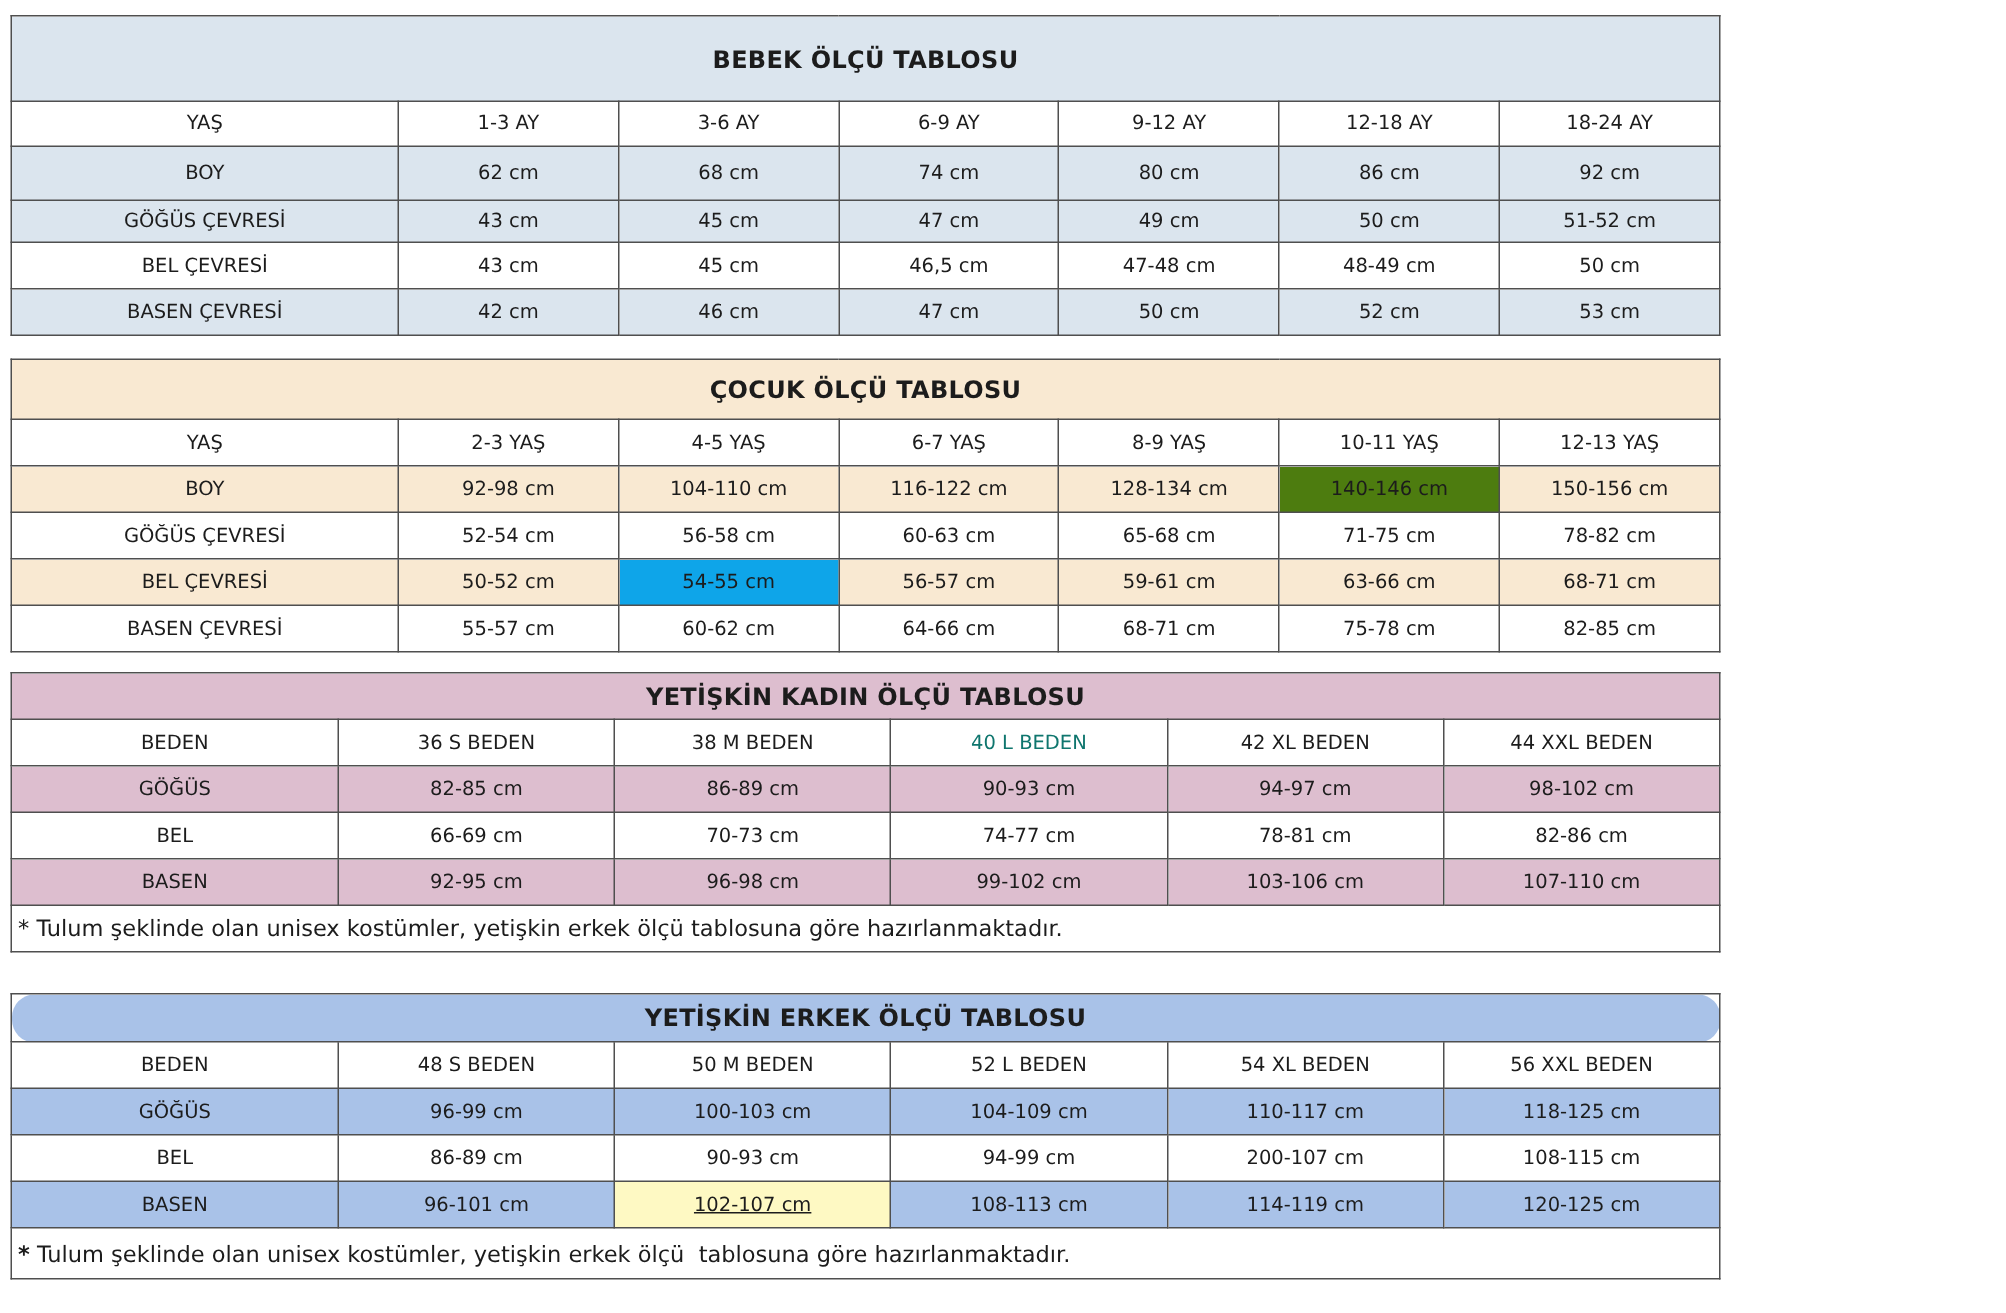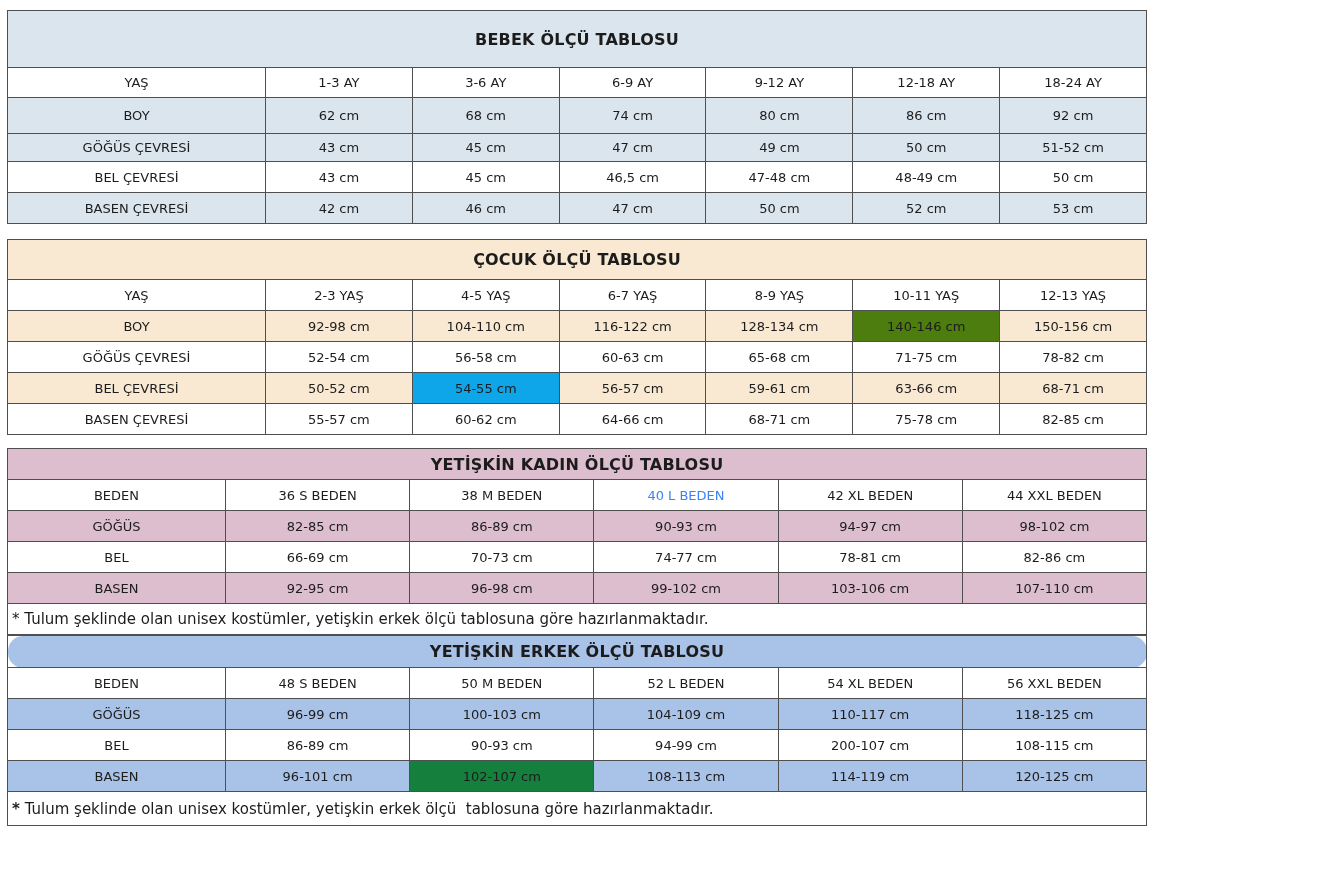--- a/index.html
+++ b/index.html
@@ -43,35 +43,35 @@
   .tbl-2 tr.title-row td { height: 30px; }
   .tbl-3 tr.title-row td { height: 31px; }
 
   .tbl-0 tr.hdr-row td   { height: 29px; }
   .tbl-0 tr.data-row-0 td { height: 35px; }
   .tbl-0 tr.data-row-1 td { height: 31px; }
   .tbl-0 tr.data-row-2 td { height: 27px; }
 
   .tbl-0 { margin-bottom: 15px; }
   .tbl-1 { margin-bottom: 13px; }
-  .tbl-2 { margin-bottom: 0; padding-left: 12px; }
+  .tbl-2 { margin-bottom: 27px; padding-left: 12px; }
 
   tr.footnote-row td {
     text-align: left;
     font-size: 15px;
     padding: 0 4px;
     height: 30px;
     background: #ffffff;
     white-space: pre-wrap;
   }
   .tbl-3 tr.footnote-row td { height: 33px; }
   .footnote-star { font-weight: normal; }
   .footnote-star.bold { font-weight: bold; }
 
-  td.muted { color: #3b82f6; }
+  td.muted { color: #0f766e; }
 </style>
 </head>
 <body>
 
 <div class="wrap">
   <table class="tbl tbl-0 cols7">
       <colgroup>
         <col class="label-col">
         <col>
         <col>
@@ -275,21 +275,21 @@
           <td>BEL</td>
           <td>86-89 cm</td>
           <td>90-93 cm</td>
           <td>94-99 cm</td>
           <td>200-107 cm</td>
           <td>108-115 cm</td>
         </tr>
         <tr class="data-row-2">
           <td style="background: rgb(169, 194, 232);">BASEN</td>
           <td style="background: rgb(169, 194, 232);">96-101 cm</td>
-          <td style="background: #15803d;">102-107 cm</td>
+          <td style="background: #fef9c3; text-decoration: underline;">102-107 cm</td>
           <td style="background: rgb(169, 194, 232);">108-113 cm</td>
           <td style="background: rgb(169, 194, 232);">114-119 cm</td>
           <td style="background: rgb(169, 194, 232);">120-125 cm</td>
         </tr>
         <tr class="footnote-row">
           <td colspan="6"><span class="footnote-star bold">*</span><span> Tulum şeklinde olan unisex kostümler, yetişkin erkek ölçü  tablosuna göre hazırlanmaktadır.</span></td>
         </tr>
       </tbody>
     </table>
 </div>

